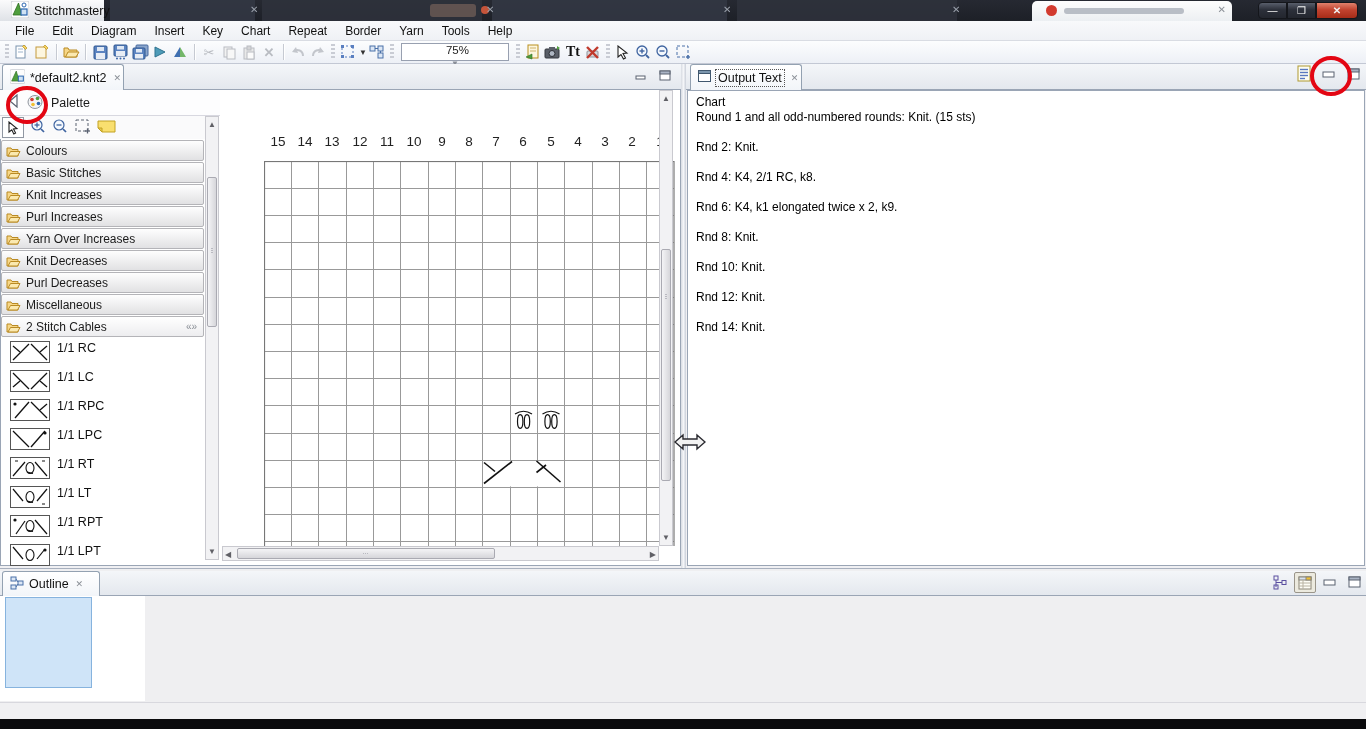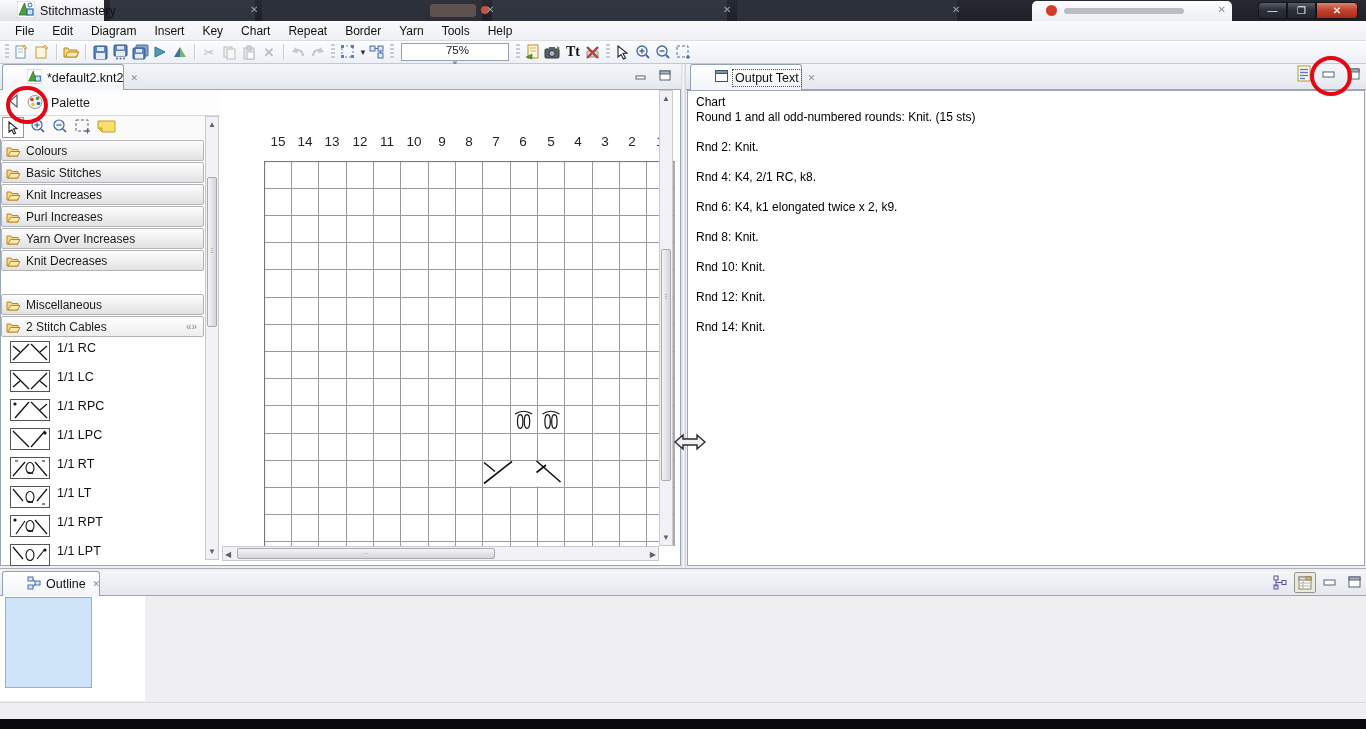--- a/index.html
+++ b/index.html
@@ -6,21 +6,21 @@
   html,body { width:1366px; height:729px; overflow:hidden; }
   body { font-family:"Liberation Sans", sans-serif; font-size:12px; color:#1a1a1a; }
   #app { position:relative; width:1366px; height:729px; background:#f0f0f3; }
   .abs { position:absolute; }
 
   
   #titlebar { left:0; top:0; width:1366px; height:21px; background:linear-gradient(#262932,#1d2027); overflow:hidden; }
   .bg-tab { position:absolute; top:0; height:21px; background:#353a46; opacity:.8; }
   .bg-x { position:absolute; top:4px; color:#9aa0ab; font-size:10px; }
   .bg-blob { position:absolute; border-radius:3px; }
-  #app-zone { position:absolute; left:0; top:0; width:104px; height:21px; background:linear-gradient(#fbfbfc,#dfe2e7); display:flex; align-items:center; gap:5px; padding-left:17px; }
+  #app-zone { position:absolute; left:0; top:0; width:104px; height:21px; background:linear-gradient(#fbfbfc,#dfe2e7); display:flex; align-items:center; gap:5px; padding-left:11px; }
   #app-title { font-size:12.5px; color:#111; }
   #browser-tab { position:absolute; left:1032px; top:1px; width:200px; height:20px; background:linear-gradient(#fdfdfd,#eceff2); border-radius:5px 5px 0 0; }
   .win-btns { position:absolute; right:8px; top:2px; display:flex; }
   .win-btn { width:29px; height:17px; border:1px solid #14161b; background:linear-gradient(#585e6b,#2c303a 45%,#23262e); color:#f2f2f2; font-size:10px; line-height:15px; text-align:center; }
   .win-btn:first-child { border-radius:4px 0 0 4px; }
   .win-btn.close { width:42px; background:linear-gradient(#e0816c,#c24430 45%,#a72c18); border-radius:0 4px 4px 0; font-weight:bold; }
 
   
   #menubar { left:0; top:21px; width:1366px; height:20px; background:linear-gradient(#f8f9fb,#eff1f5); border-bottom:1px solid #d9dce3; display:flex; align-items:center; padding-left:6px; }
   .menu-item { padding:2px 9px; color:#111; }
@@ -31,21 +31,21 @@
   .toolbtn svg { display:block; }
   .gray-glyph { color:#b9bcc2; font-size:13px; }
   .dd-arrow { font-size:8px; color:#333; margin-left:1px; }
   #zoom-combo { width:108px; height:18px; border:1px solid #98a0b0; background:#fff; display:flex; align-items:center; margin:0 4px;flex-direction:column; }
   #zoom-combo .val { flex:1; padding-left:5px; font-size:11.5px; color:#222; }
   #zoom-combo .btn { width:15px; height:16px; color:#8a8f99; font-size:8px; text-align:center; line-height:16px; }
   #tt-label { font-family:"Liberation Serif", serif; font-size:14px; font-weight:bold; color:#111; }
 
   
   .tabrow { background:linear-gradient(#f4f6f9,#e4e8ee); }
-  .tab { position:absolute; background:linear-gradient(#ffffff,#f2f5f9); border:1px solid #93a1b1; border-bottom:none; border-radius:3px 3px 0 0; display:flex; align-items:center; gap:5px; padding:0 24px; }
+  .tab { position:absolute; background:linear-gradient(#ffffff,#f2f5f9); border:1px solid #93a1b1; border-bottom:none; border-radius:3px 3px 0 0; display:flex; align-items:center; gap:5px; padding:0 7px; }
   .tab-label { font-size:12.5px; color:#111; white-space:nowrap; }
   .tab-close { color:#8a8f96; font-size:9px; border:1px solid transparent; padding:0 1px; }
   .pane-border { border:1px solid #9aa5b5; background:#fff; }
   .mini-btn { width:16px; height:14px; display:flex; align-items:center; justify-content:center; }
 
   
   #palette-header { left:0; top:90px; width:220px; height:26px; background:#fdfdfe; border-bottom:1px solid #d8d8e0; display:flex; align-items:center; gap:8px; padding-left:8px; }
   #palette-tools { left:0; top:116px; width:205px; height:23px; background:#fafafb; display:flex; align-items:center; gap:6px; padding-left:2px; }
   .cat-row { position:absolute; left:1px; width:203px; height:21px; background:linear-gradient(#fefefe,#e1e1e3); border:1px solid #b4b4b8; border-radius:2px; display:flex; align-items:center; gap:5px; padding-left:4px; }
   .cat-label { font-size:12px; color:#1a1a1a; }
@@ -409,20 +409,27 @@
         <path d="M2,11 L4.5,6.5 14,6.5 11.5,11 Z" fill="#fbe9b0" stroke="#b98a23"></path>
       </svg>
       <span class="cat-label">Yarn Over Increases</span>
     </div>
   <div class="abs cat-row" style="top:250px;">
       <svg width="15" height="12">
         <path d="M1,11 L1,3 5,3 6,4.5 12,4.5 12,11 Z" fill="#f7d787" stroke="#b98a23"></path>
         <path d="M2,11 L4.5,6.5 14,6.5 11.5,11 Z" fill="#fbe9b0" stroke="#b98a23"></path>
       </svg>
       <span class="cat-label">Knit Decreases</span>
+    </div>
+  <div class="abs cat-row" style="top:272px;">
+      <svg width="15" height="12">
+        <path d="M1,11 L1,3 5,3 6,4.5 12,4.5 12,11 Z" fill="#f7d787" stroke="#b98a23"></path>
+        <path d="M2,11 L4.5,6.5 14,6.5 11.5,11 Z" fill="#fbe9b0" stroke="#b98a23"></path>
+      </svg>
+      <span class="cat-label">Purl Decreases</span>
     </div>
   <div class="abs cat-row" style="top:294px;">
       <svg width="15" height="12">
         <path d="M1,11 L1,3 5,3 6,4.5 12,4.5 12,11 Z" fill="#f7d787" stroke="#b98a23"></path>
         <path d="M2,11 L4.5,6.5 14,6.5 11.5,11 Z" fill="#fbe9b0" stroke="#b98a23"></path>
       </svg>
       <span class="cat-label">Miscellaneous</span>
     </div>
   <div class="abs cat-row" style="top:316px;background:linear-gradient(#ffffff,#ededef);">
       <svg width="15" height="12">

